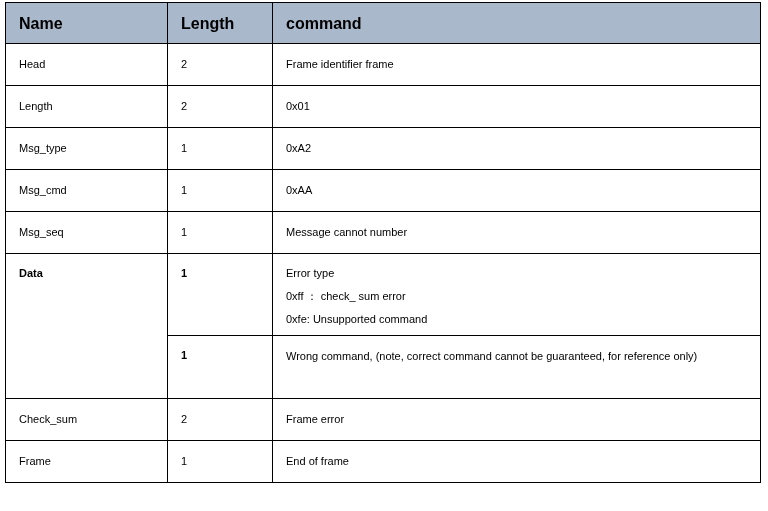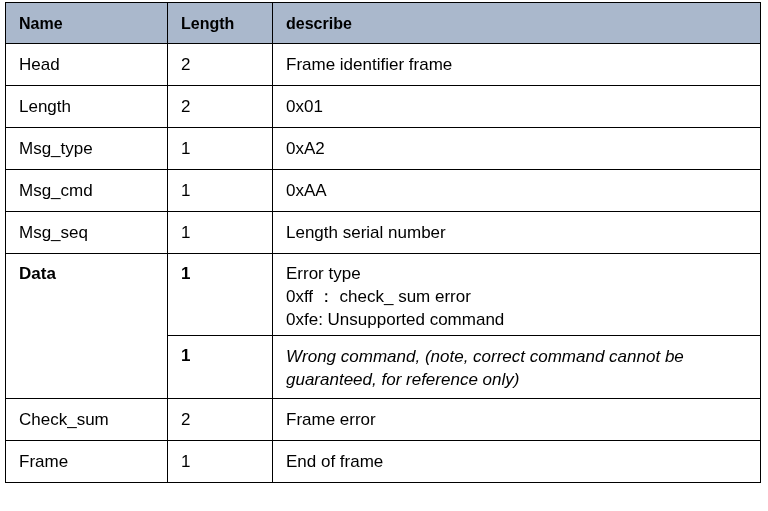--- a/index.html
+++ b/index.html
@@ -36,21 +36,21 @@
   table.proto-table col.col-name    { width: 162px; }
   table.proto-table col.col-length  { width: 105px; }
   table.proto-table col.col-desc    { width: 488px; }
 
   table.proto-table th,
   table.proto-table td {
     border: 1.6px solid #000000;
     padding: 0 0 0 13px;
     vertical-align: top;
     text-align: left;
-    font-size: 17px;
+    font-size: 11px;
     line-height: 23px;
     color: #000000;
     background: #ffffff;
     overflow: hidden;
     word-wrap: break-word;
   }
 
   table.proto-table thead th {
     background: #aab8cc;
     font-weight: bold;
@@ -74,39 +74,39 @@
   table.proto-table tbody tr.r-data-1 td.cell-name {
     vertical-align: top;
   }
   table.proto-table tbody tr.r-data-1 td.cell-length,
   table.proto-table tbody tr.r-data-2 td.cell-length {
     vertical-align: top;
   }
 
   .pad-top { display: block; padding-top: 8px; font-weight: bold; }
   .multiline { display: block; padding-top: 8px; white-space: pre-line; }
-  .wrapline { display: block; padding-top: 9px; padding-right: 14px; font-style: italic; }
+  .wrapline { display: block; padding-top: 9px; padding-right: 14px; }
 </style>
 </head>
 <body>
 
 <div class="sheet">
 
   <table class="proto-table">
     <colgroup>
       <col class="col-name">
       <col class="col-length">
       <col class="col-desc">
     </colgroup>
 
     <thead>
       <tr>
         <th>Name</th>
         <th>Length</th>
-        <th>describe</th>
+        <th>command</th>
       </tr>
     </thead>
 
     <tbody>
 
       <tr class="r-head">
         <td class="cell-name">Head</td>
         <td class="cell-length">2</td>
         <td class="cell-desc">Frame identifier frame</td>
       </tr>
@@ -125,21 +125,21 @@
 
       <tr class="r-msgcmd">
         <td class="cell-name">Msg_cmd</td>
         <td class="cell-length">1</td>
         <td class="cell-desc">0xAA</td>
       </tr>
 
       <tr class="r-msgseq">
         <td class="cell-name">Msg_seq</td>
         <td class="cell-length">1</td>
-        <td class="cell-desc">Length serial number</td>
+        <td class="cell-desc">Message cannot number</td>
       </tr>
 
       <tr class="r-data-1">
         <td class="cell-name" rowspan="2">
           <span class="pad-top">Data</span>
         </td>
         <td class="cell-length">
           <span class="pad-top">1</span>
         </td>
         <td class="cell-desc">

